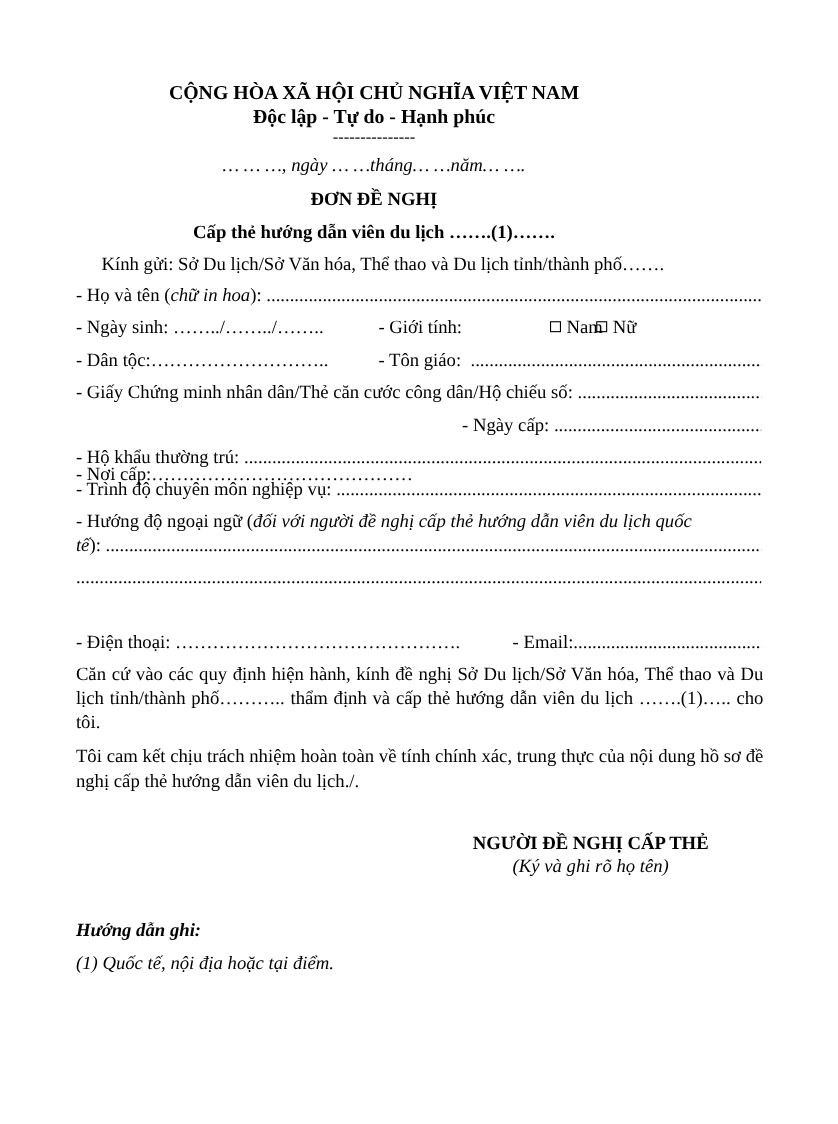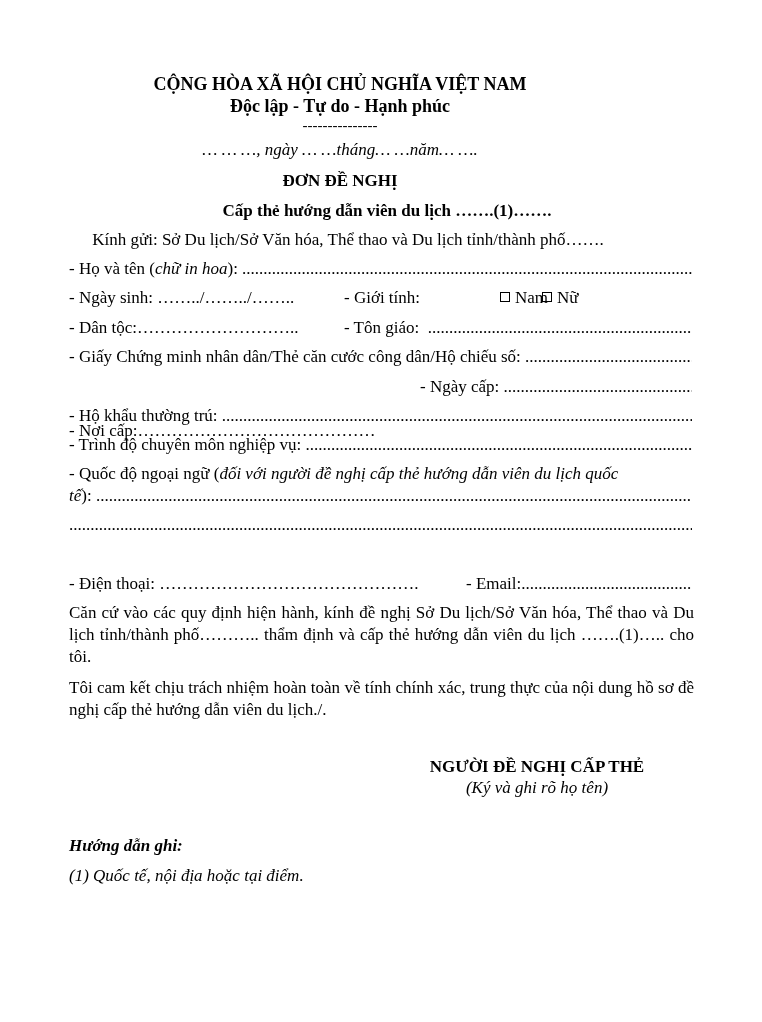--- a/index.html
+++ b/index.html
@@ -21,21 +21,21 @@
 <body>
 
 <div class="page">
 
   <div class="c b" style="top:74px;font-size:18px;">CỘNG HÒA XÃ HỘI CHỦ NGHĨA VIỆT NAM</div>
   <div class="c b" style="top:96px;font-size:18px;">Độc lập - Tự do - Hạnh phúc</div>
   <div class="c" style="top:117px;font-size:15px;">---------------</div>
   <div class="c i" style="top:140px;">… … …, ngày … …tháng… …năm… ….</div>
 
   <div class="c b" style="top:171px;font-size:17px;">ĐƠN ĐỀ NGHỊ</div>
-  <div class="c b" style="top:201px;margin-left:47px;">Cấp thẻ hướng dẫn viên du lịch …….(1)…….</div>
+  <div class="c b" style="top:201px;">Cấp thẻ hướng dẫn viên du lịch …….(1)…….</div>
   <div class="c" style="top:230px;left:8px;">Kính gửi: Sở Du lịch/Sở Văn hóa, Thể thao và Du lịch tỉnh/thành phố…….</div>
 
   <div class="row" style="top:259px;">
     <span><span>- Họ và tên (</span><span class="i">chữ in hoa</span><span>):</span>&nbsp;</span>
     <span class="fill"></span>
   </div>
 
   <div class="l" style="top:288px;">- Ngày sinh: ……../……../……..</div>
   <div class="l" style="top:288px;left:344px;">- Giới tính:</div>
   <div class="l" style="top:288px;left:462px;padding-left:38px;"><span class="box"></span><span>Nam</span></div>
@@ -61,21 +61,21 @@
   <div class="row" style="top:406px;">
     <span>- Hộ khẩu thường trú:</span>&nbsp;
     <span class="fill"></span>
   </div>
 
   <div class="row" style="top:435px;">
     <span>- Trình độ chuyên môn nghiệp vụ:</span>&nbsp;
     <span class="fill"></span>
   </div>
 
-  <div class="l" style="top:464px;"><span>- Quốc độ ngoại ngữ (</span><span class="i">đối với người đề nghị cấp thẻ hướng dẫn viên du lịch quốc</span></div>
+  <div class="l" style="top:464px;"><span>- Hướng độ ngoại ngữ (</span><span class="i">đối với người đề nghị cấp thẻ hướng dẫn viên du lịch quốc</span></div>
   <div class="row" style="top:486px;">
     <span><span class="i">tế</span><span>):</span>&nbsp;</span>
     <span class="fill"></span>
   </div>
   <div class="row" style="top:515px;">
     <span class="fill"></span>
   </div>
 
 
   <div class="l" style="top:574px;">- Điện thoại: ……………………………………….</div>

